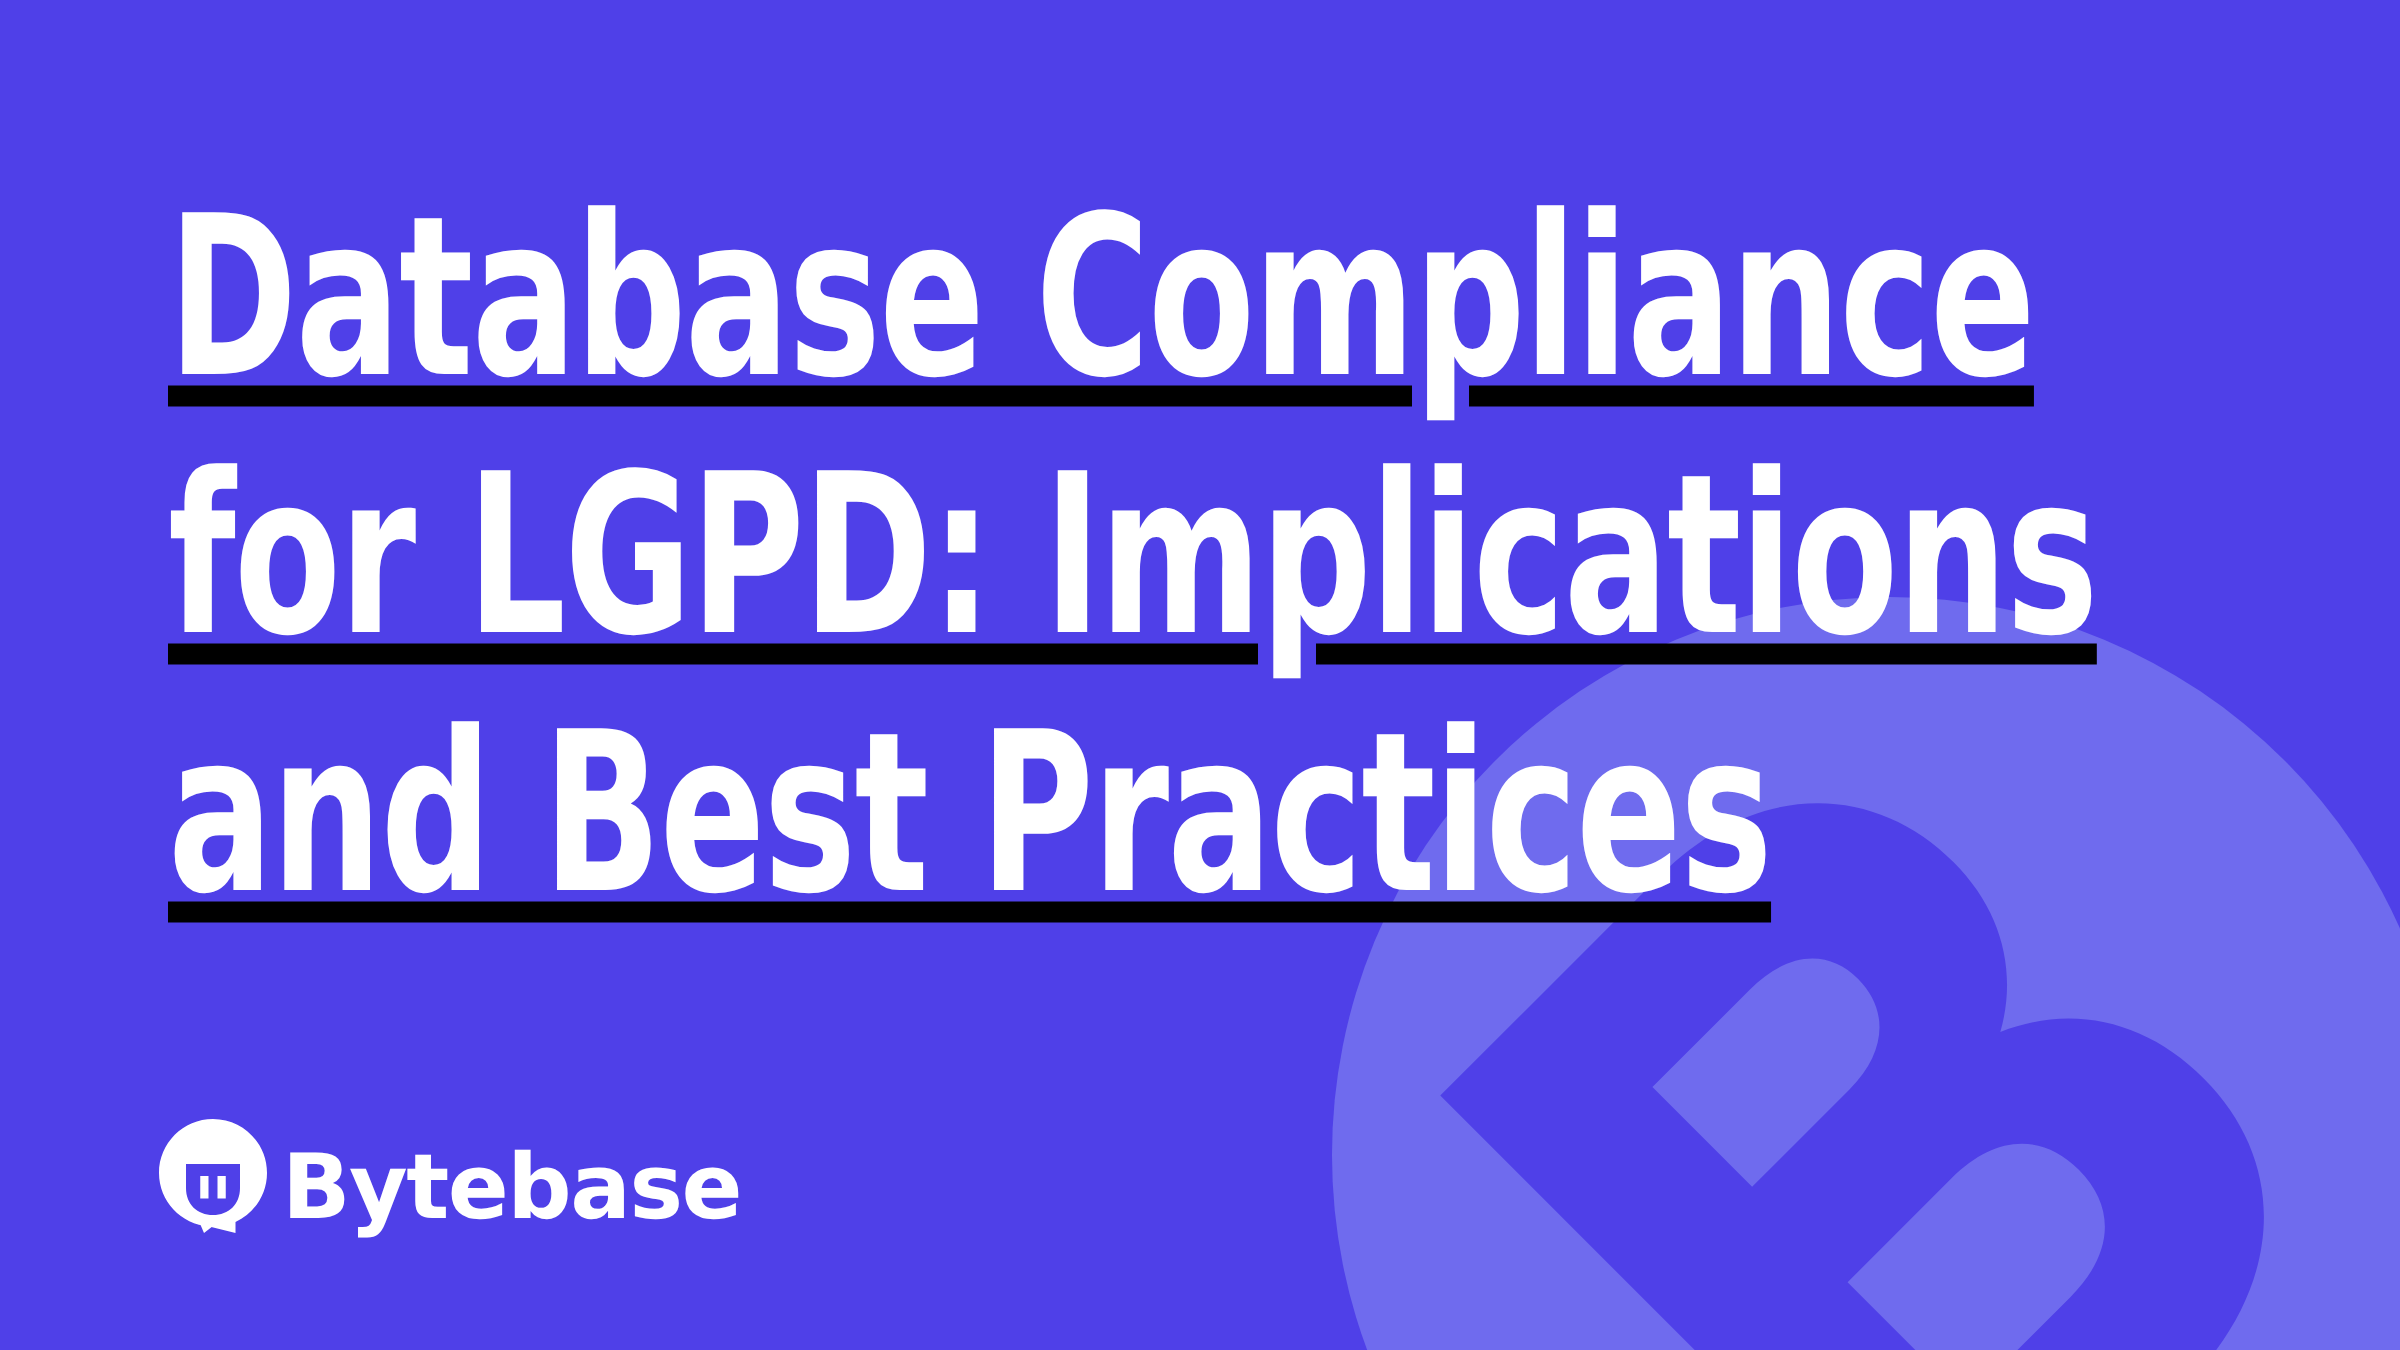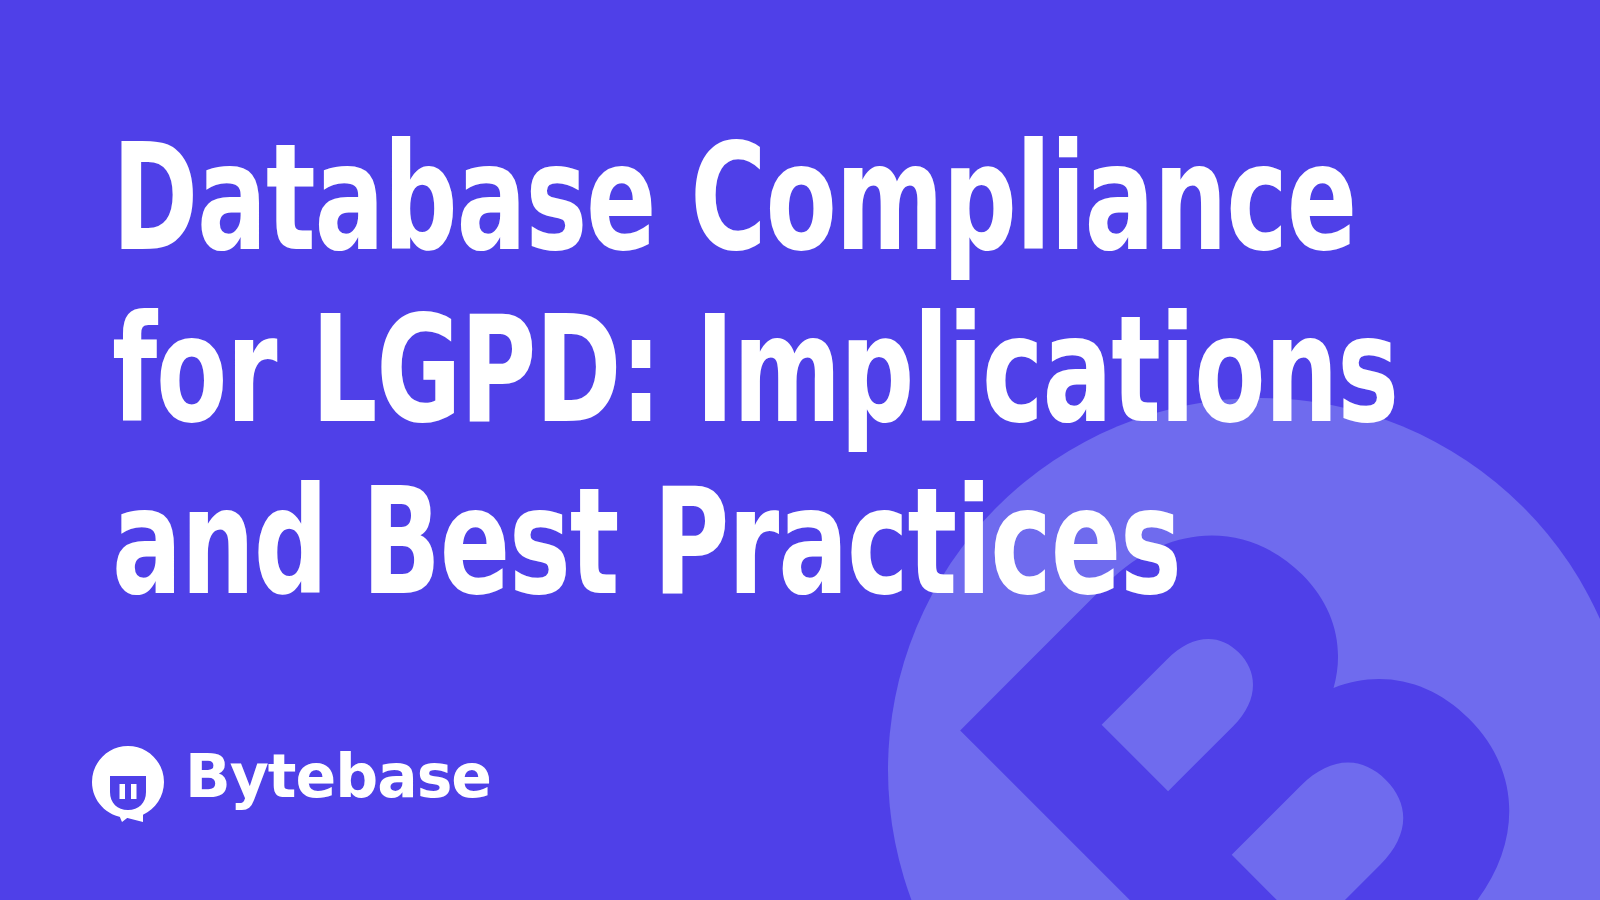--- a/index.html
+++ b/index.html
@@ -31,43 +31,44 @@
   }
   .watermark svg { display: block; width: 100%; height: 100%; }
 
   
   .title-block {
     position: absolute;
     left: 112px;
     top: 112px;
     width: 1290px;
     z-index: 3;
+    text-decoration: underline;
   }
   .title {
     margin: 0;
     color: #ffffff;
     font-family: "Liberation Sans Narrow", "DejaVu Sans Condensed", "Liberation Sans", sans-serif;
     font-weight: 700;
     font-size: 148px;
     line-height: 172px;
     letter-spacing: -1.5px;
     transform: scaleX(0.78);
     transform-origin: left top;
     white-space: pre-line;
     width: 1655px;
   }
 
   
   .brand {
     position: absolute;
-    left: 92px;
+    left: 106px;
     bottom: 78px;
     display: flex;
-    align-items: flex-start;
-    gap: 21px;
+    align-items: flex-end;
+    gap: 10px;
     z-index: 3;
   }
   .brand-mark { width: 72px; height: 76px; display: block; flex: 0 0 auto; }
   .brand-mark svg { display: block; width: 100%; height: 100%; }
   .brand-name {
     color: #ffffff;
     font-family: "DejaVu Sans", "Liberation Sans", sans-serif;
     font-weight: 700;
     font-size: 60px;
     line-height: 60px;

